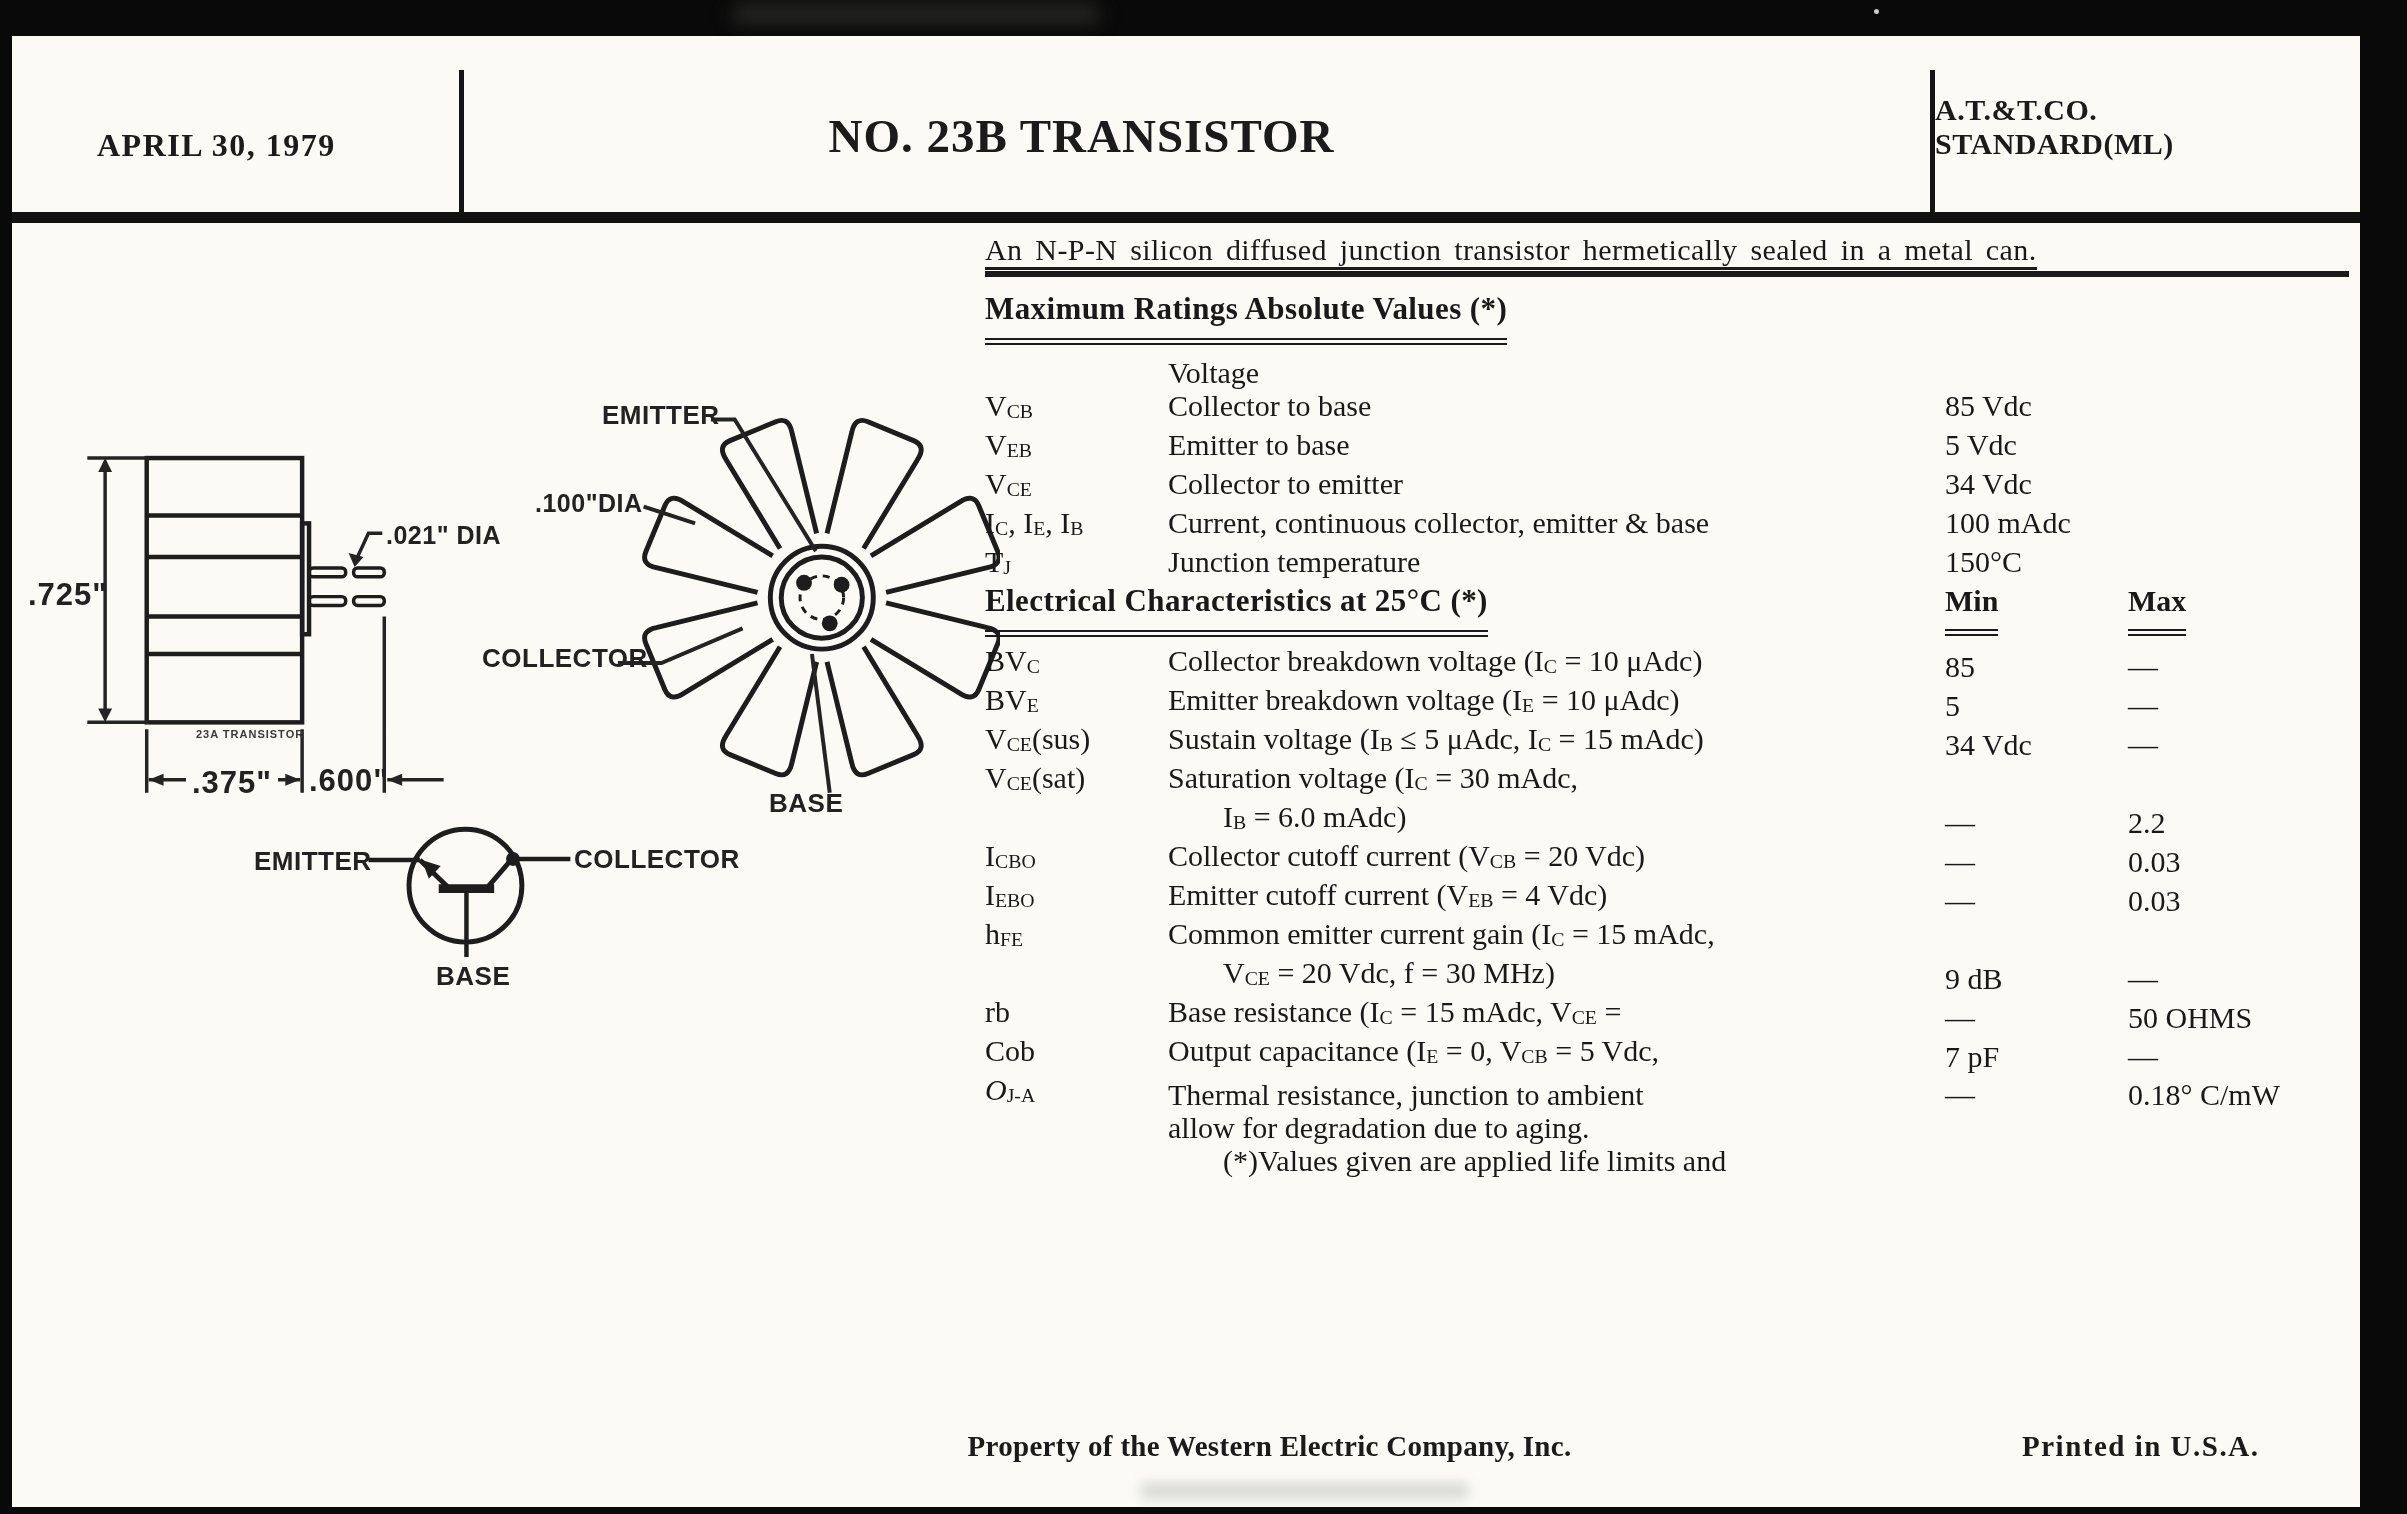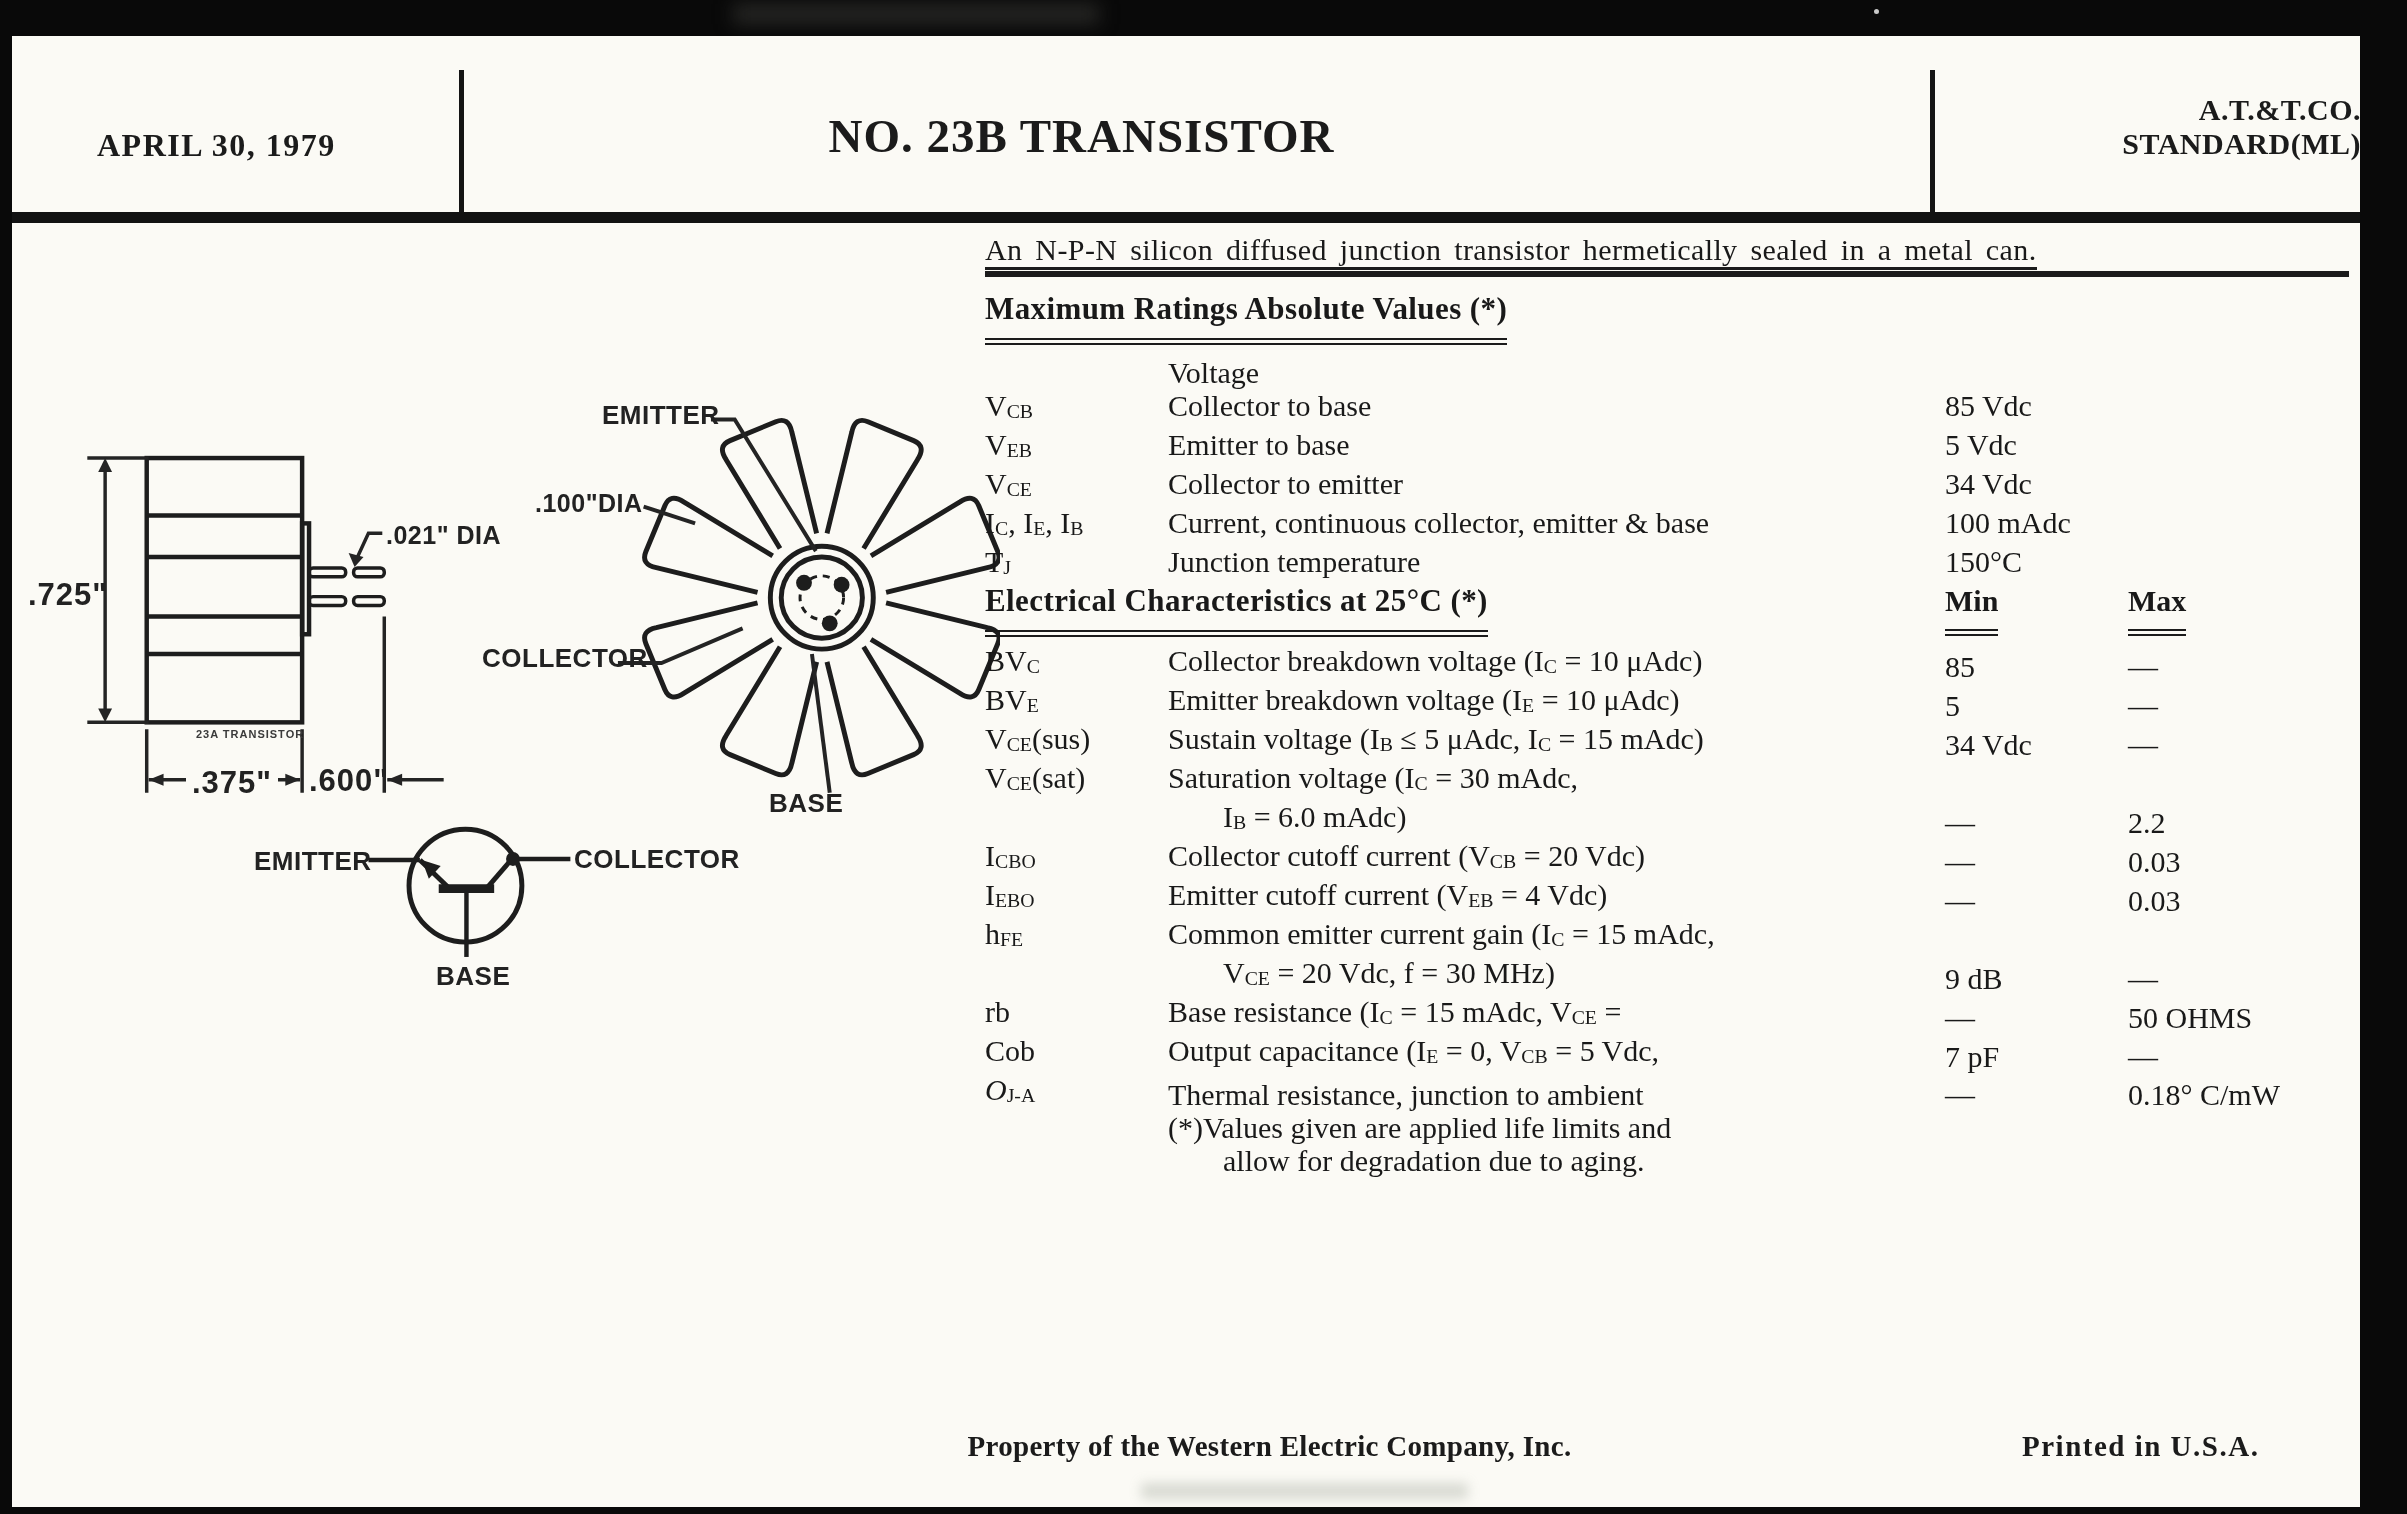--- a/index.html
+++ b/index.html
@@ -8,21 +8,21 @@
   .paper { position:absolute; left:12px; top:36px; width:2348px; height:1471px;
            background:#fbfaf5; color:#1b1b1b; }
 
   
   .date { position:absolute; left:85px; top:91px; font-size:32px; font-weight:bold;
           letter-spacing:1.5px; }
   .vdiv { position:absolute; width:5px; background:#141414; top:34px; height:143px; }
   .vdiv1 { left:447px; } .vdiv2 { left:1918px; }
   .title { position:absolute; left:448px; width:1243px; top:73px; text-align:center;
            font-size:47px; font-weight:bold; letter-spacing:1px; }
-  .org { position:absolute; left:1923px; width:426px; top:57px; text-align:right;
+  .org { position:absolute; left:1923px; width:426px; top:57px; text-align:left;
          font-weight:bold; font-size:30px; line-height:34px; letter-spacing:0.5px; }
   .heavy-rule { position:absolute; left:0; top:176px; width:100%; height:11px; background:#121212; }
 
   
   .right-col { position:absolute; left:973px; top:198px; width:1364px; font-size:30px;
                line-height:33px; color:#191919; }
   .intro { font-size:30px; letter-spacing:0.4px; word-spacing:5px; line-height:32px; }
   .intro .u { border-bottom:3px solid #1b1b1b; padding-bottom:1px; }
   .intro-rule { height:6px; background:#1b1b1b; margin-top:5px; }
   h2 { font-size:31px; font-weight:bold; letter-spacing:0.4px; margin-top:15px; line-height:34px; }
@@ -302,22 +302,22 @@
         <div>
             <div class="dl">Thermal resistance, junction to ambient</div>
           </div>
         <div>—</div>
         <div>0.18° C/mW</div>
       </div>
 
       <div class="ec-row">
         <div></div>
         <div>
+          <div class="dl">allow for degradation due to aging.</div>
           <div class="dl">(*)Values given are applied life limits and</div>
-          <div class="dl">allow for degradation due to aging.</div>
         </div>
         <div></div>
           <div></div>
       </div>
 
 
     </div>
   </div>
 
   <div class="prop">Property of the Western Electric Company, Inc.</div>

